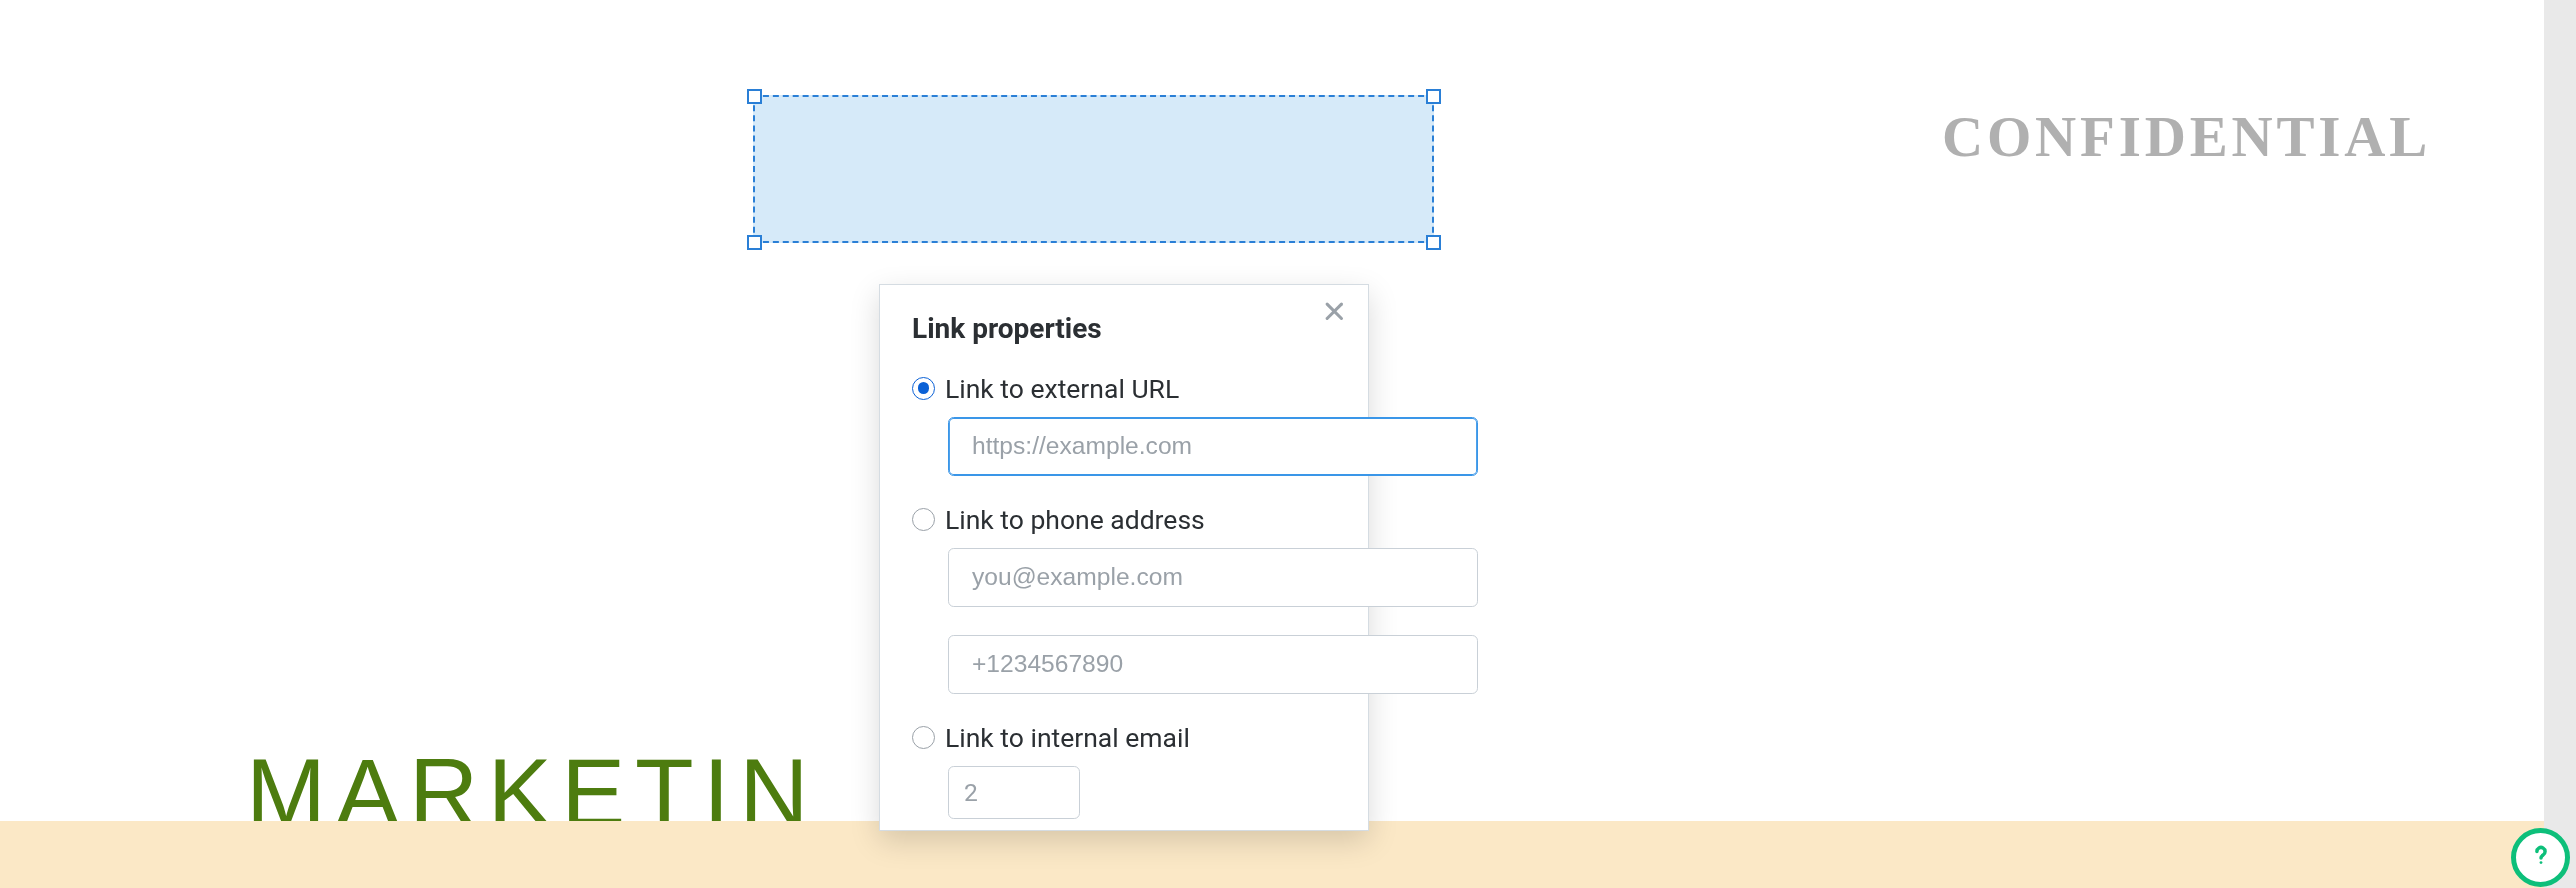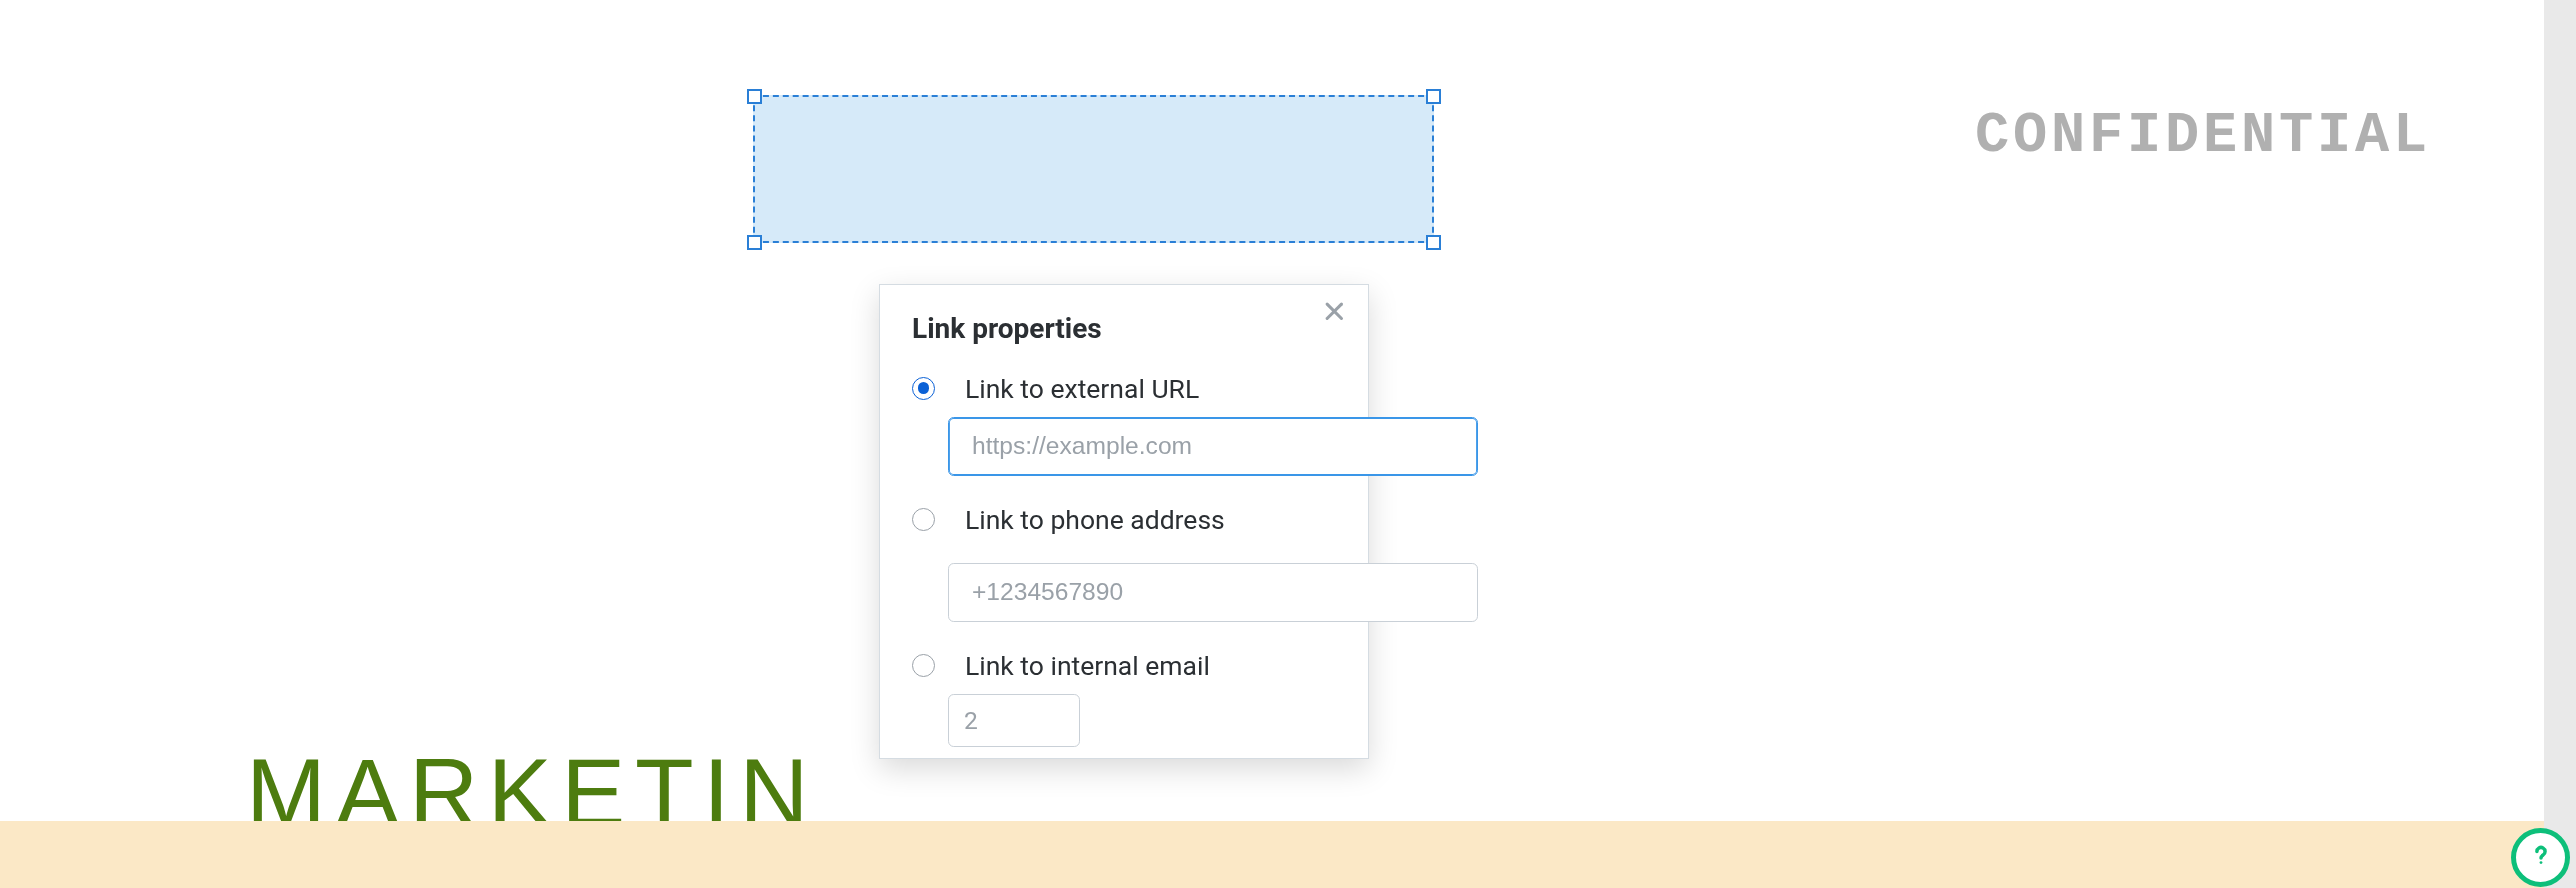--- a/index.html
+++ b/index.html
@@ -45,21 +45,21 @@
 
   
   .watermark {
     position: absolute;
     top: 104px;
     right: 113px;
     color: #b0b0b0;
     font-size: 57px;
     font-weight: 600;
     letter-spacing: 3.8px;
-    font-family: Liberation Mono, monospace;
+    font-family: Liberation Serif, serif;
   }
 
   
   .headline {
     position: absolute;
     left: 246px;
     top: 738px;
     font-size: 96px;
     font-weight: 400;
     letter-spacing: 9.5px;
@@ -123,21 +123,21 @@
   }
   .popup-close svg { width: 24.6px; height: 24.6px; }
 
   .option-row {
     margin-top: 28px;
   }
   .option-row:first-of-type { margin-top: 34px; }
   .option-header {
     display: flex;
     align-items: center;
-    gap: 30px;
+    gap: 10px;
   }
   .radio {
     width: 23px; height: 23px;
     border: 1.9px solid #9aa1a8;
     border-radius: 50%;
     display: inline-flex;
     align-items: center;
     justify-content: center;
     flex-shrink: 0;
   }
@@ -247,20 +247,23 @@
     </div>
   </div>
 
   <div class="option-row">
     <div class="option-header">
       <span class="radio">
           <span class="dot"></span>
         </span>
       <span class="option-label">Link to phone address</span>
     </div>
+    <div class="option-input">
+      <input class="text-input" type="text" placeholder="you@example.com" style="">
+    </div>
   </div>
 
   <div class="option-row">
     <div class="option-input">
       <input class="text-input" type="text" placeholder="+1234567890" style="">
     </div>
   </div>
 
   <div class="option-row">
     <div class="option-header">

